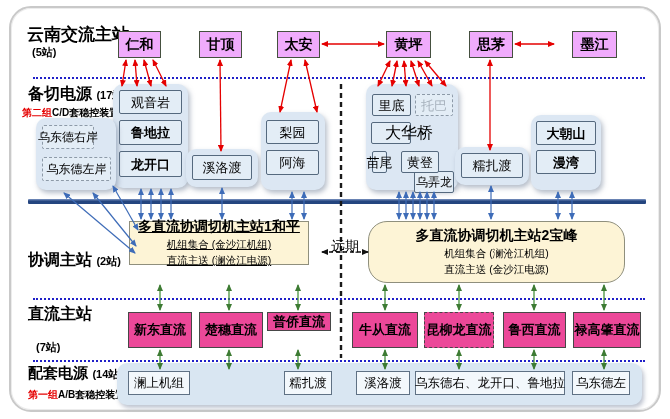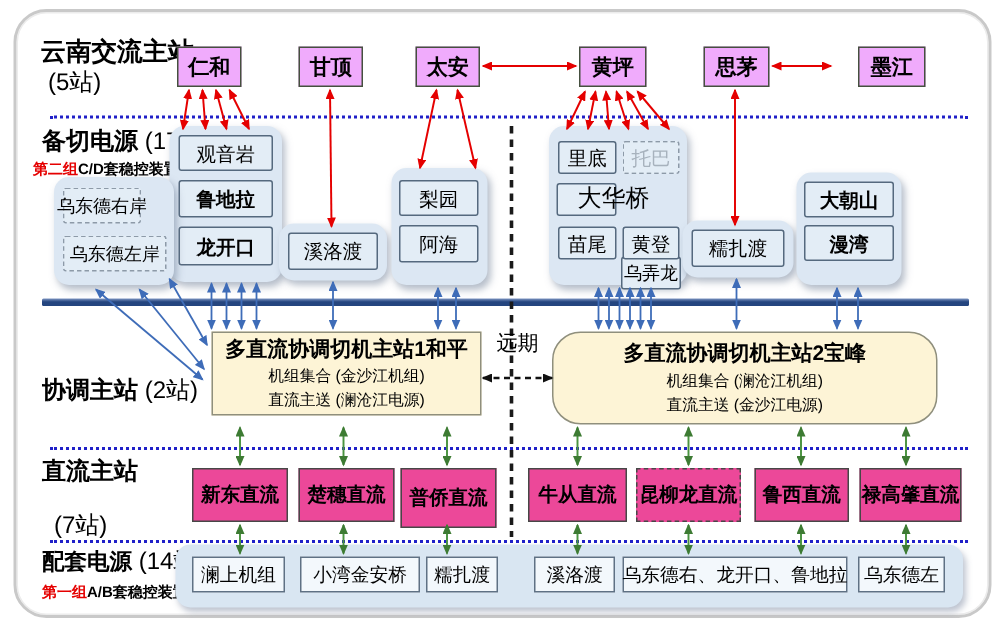--- a/index.html
+++ b/index.html
@@ -21,24 +21,24 @@
         justify-content:center;gap:2px;}
   .coord .t{font-size:14px;font-weight:bold;white-space:nowrap;}
   .coord .s{font-size:10.5px;white-space:nowrap;}
   .dc{background:#ec4899;border:1.4px solid #474747;display:flex;align-items:center;justify-content:center;
         font-size:13px;font-weight:bold;white-space:nowrap;}
   .dc.dashedline{border-style:dashed;}
   .band{background:#d9e6f2;border-radius:10px;box-shadow:2px 3px 4px rgba(110,125,150,.45);}
   .sup{background:#f3f8fc;border:1.3px solid #5f7184;display:flex;align-items:center;justify-content:center;
         font-size:12.5px;white-space:nowrap;}
   .rowtitle{font-weight:bold;font-size:16px;white-space:nowrap;}
-  .rowcount{font-weight:normal;font-size:16px;white-space:nowrap;}
+  .rowcount{font-weight:bold;font-size:11px;white-space:nowrap;}
   .tag{font-weight:bold;font-size:10px;white-space:nowrap;}
   .tag .red{color:#e50000;}
-  .future{font-size:14px;text-align:center;white-space:nowrap;z-index:8;}
+  .future{font-size:14px;text-align:center;white-space:nowrap;z-index:8;margin-top:18px;}
   svg.wires{position:absolute;left:0;top:0;z-index:7;pointer-events:none;}
 </style>
 </head>
 <body>
 
 <div id="stage">
 
   <div class="abs frame" style="left:9px;top:6px;width:652px;height:406px;"></div>
 
   <div class="abs sep" style="left:33px;top:77px;width:612px;"></div>
@@ -94,53 +94,52 @@
 
   <div class="abs grp" style="left:261px;top:112px;width:64px;height:78px;"></div>
   <div class="abs node" style="left:266px;top:120px;width:53px;height:24px;">梨园</div>
   <div class="abs node" style="left:266px;top:150px;width:53px;height:25px;">阿海</div>
 
   <div class="abs grp" style="left:366px;top:84px;width:92px;height:106px;"></div>
   <div class="abs node" style="left:372px;top:94px;width:39px;height:22px;">里底</div>
   <div class="abs node dashedb muted" style="left:415px;top:94px;width:38px;height:22px;">托巴</div>
   <div class="abs node" style="left:371px;top:122px;width:40px;height:22px;font-size:16px;padding-left:36px;">大华桥</div>
   <div class="abs node" style="left:414px;top:123px;width:40px;height:22px;font-size:12px;margin-top:48px;">乌弄龙</div>
-  <div class="abs node" style="left:372px;top:151px;width:39px;height:22px;">苗尾</div>
-  <div class="abs node" style="left:415px;top:151px;width:38px;height:22px;">黄登</div>
+  <div class="abs node" style="left:372px;top:151px;width:15px;height:22px;">苗尾</div>
+  <div class="abs node" style="left:401px;top:151px;width:38px;height:22px;">黄登</div>
 
   <div class="abs grp" style="left:455px;top:147px;width:74px;height:38px;"></div>
   <div class="abs node" style="left:461px;top:153px;width:62px;height:25px;">糯扎渡</div>
 
   <div class="abs grp" style="left:531px;top:115px;width:70px;height:75px;"></div>
   <div class="abs node bold" style="left:536px;top:121px;width:60px;height:24px;">大朝山</div>
   <div class="abs node bold" style="left:536px;top:150px;width:60px;height:24px;">漫湾</div>
 
-  <div class="abs coord" style="left:141px;top:221px;width:180px;height:56px;">
+  <div class="abs coord" style="left:129px;top:221px;width:180px;height:44px;text-decoration:underline;">
     <div class="t">多直流协调切机主站1和平</div>
     <div class="s">机组集合 (金沙江机组)</div>
     <div class="s">直流主送 (澜沧江电源)</div>
   </div>
   <div class="abs coord" style="left:368px;top:221px;width:257px;height:62px;border-radius:19px;">
     <div class="t">多直流协调切机主站2宝峰</div>
     <div class="s">机组集合 (澜沧江机组)</div>
     <div class="s">直流主送 (金沙江电源)</div>
   </div>
   <div class="abs future" style="left:324px;top:220px;width:42px;">远期</div>
 
   <div class="abs dc" style="left:128px;top:312px;width:64px;height:36px;">新东直流</div>
   <div class="abs dc" style="left:199px;top:312px;width:64px;height:36px;">楚穗直流</div>
-  <div class="abs dc" style="left:267px;top:312px;width:64px;height:40px;">普侨直流</div>
+  <div class="abs dc" style="left:267px;top:312px;width:64px;height:19px;">普侨直流</div>
   <div class="abs dc" style="left:352px;top:312px;width:66px;height:36px;">牛从直流</div>
   <div class="abs dc dashedline" style="left:424px;top:312px;width:70px;height:36px;">昆柳龙直流</div>
   <div class="abs dc" style="left:503px;top:312px;width:63px;height:36px;">鲁西直流</div>
   <div class="abs dc" style="left:573px;top:312px;width:68px;height:36px;">禄高肇直流</div>
 
   <div class="abs band" style="left:117px;top:363px;width:525px;height:42px;"></div>
   <div class="abs sup" style="left:128px;top:371px;width:62px;height:24px;">澜上机组</div>
-  <div class="abs sup" style="left:200px;top:371px;width:80px;height:24px;">小湾金安桥</div>
   <div class="abs sup" style="left:284px;top:371px;width:48px;height:24px;">糯扎渡</div>
   <div class="abs sup" style="left:356px;top:371px;width:54px;height:24px;">溪洛渡</div>
   <div class="abs sup" style="left:415px;top:371px;width:150px;height:24px;">乌东德右、龙开口、鲁地拉</div>
   <div class="abs sup" style="left:572px;top:371px;width:58px;height:24px;">乌东德左</div>
 
   <svg class="wires" width="670" height="419" viewBox="0 0 670 419">
     <defs>
       <marker id="mr" markerUnits="userSpaceOnUse" markerWidth="7" markerHeight="6" refX="6" refY="3" orient="auto-start-reverse">
           <path d="M0,0 L7,3 L0,6 Z" fill="#e50000"></path>
         </marker>

